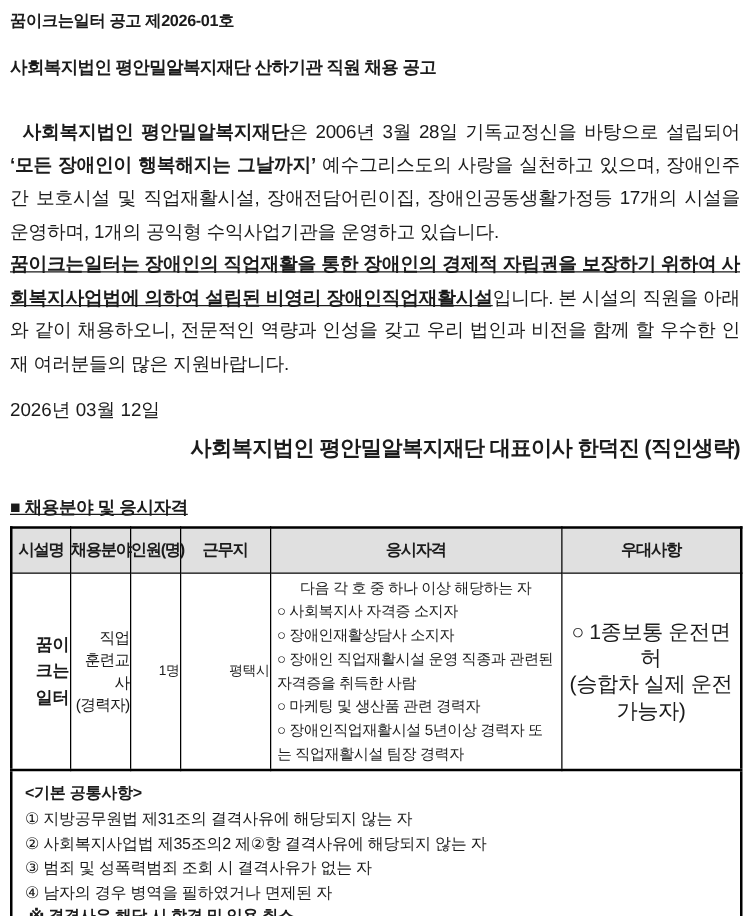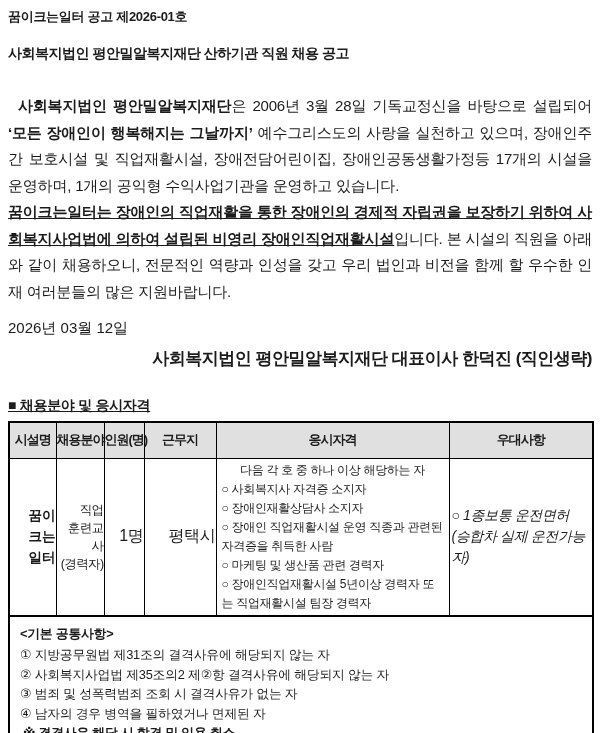--- a/index.html
+++ b/index.html
@@ -42,30 +42,30 @@
   }
   table.recruit th, table.recruit td { border: 1px solid #000; }
   thead th {
     height: 36px; font-size: 13px; font-weight: 700;
     letter-spacing: -1px; white-space: nowrap; overflow: visible;
     text-align: center; vertical-align: middle; padding: 0;
   }
   .cell-center { text-align: right; vertical-align: middle; padding: 0; }
   .facility-cell { font-size: 13.5px; font-weight: 700; line-height: 21px; }
   .position-cell { font-size: 12.5px; line-height: 18px; letter-spacing: -0.6px; }
-  .headcount-cell, .location-cell { font-size: 16px; letter-spacing: -0.3px; }
+  .headcount-cell, .location-cell { font-size: 11px; letter-spacing: -0.3px; }
   .eligibility-cell {
     height: 150px; vertical-align: middle;
     padding: 2px 5px; font-size: 12px; line-height: 19px; letter-spacing: -0.3px;
   }
   .elig-title { text-align: center; }
   .elig-item { text-align: left; }
   .preferred-cell {
-    vertical-align: middle;
-    font-size: 14px; line-height: 21px; letter-spacing: -0.4px; padding: 0 2px; font-style: italic;
+    text-align: center; vertical-align: middle;
+    font-size: 17px; line-height: 21px; letter-spacing: -0.4px; padding: 0 2px;
   }
   .common-cell {
     border-top: 2px solid #000 !important;
     padding: 7px 10px 6px 10px;
     font-size: 12.8px; line-height: 19.5px; letter-spacing: -0.2px;
     vertical-align: top;
   }
   .common-title { font-weight: 700; margin-bottom: 2px; }
   .common-warning { font-weight: 700; padding-left: 3px; }
 </style>

